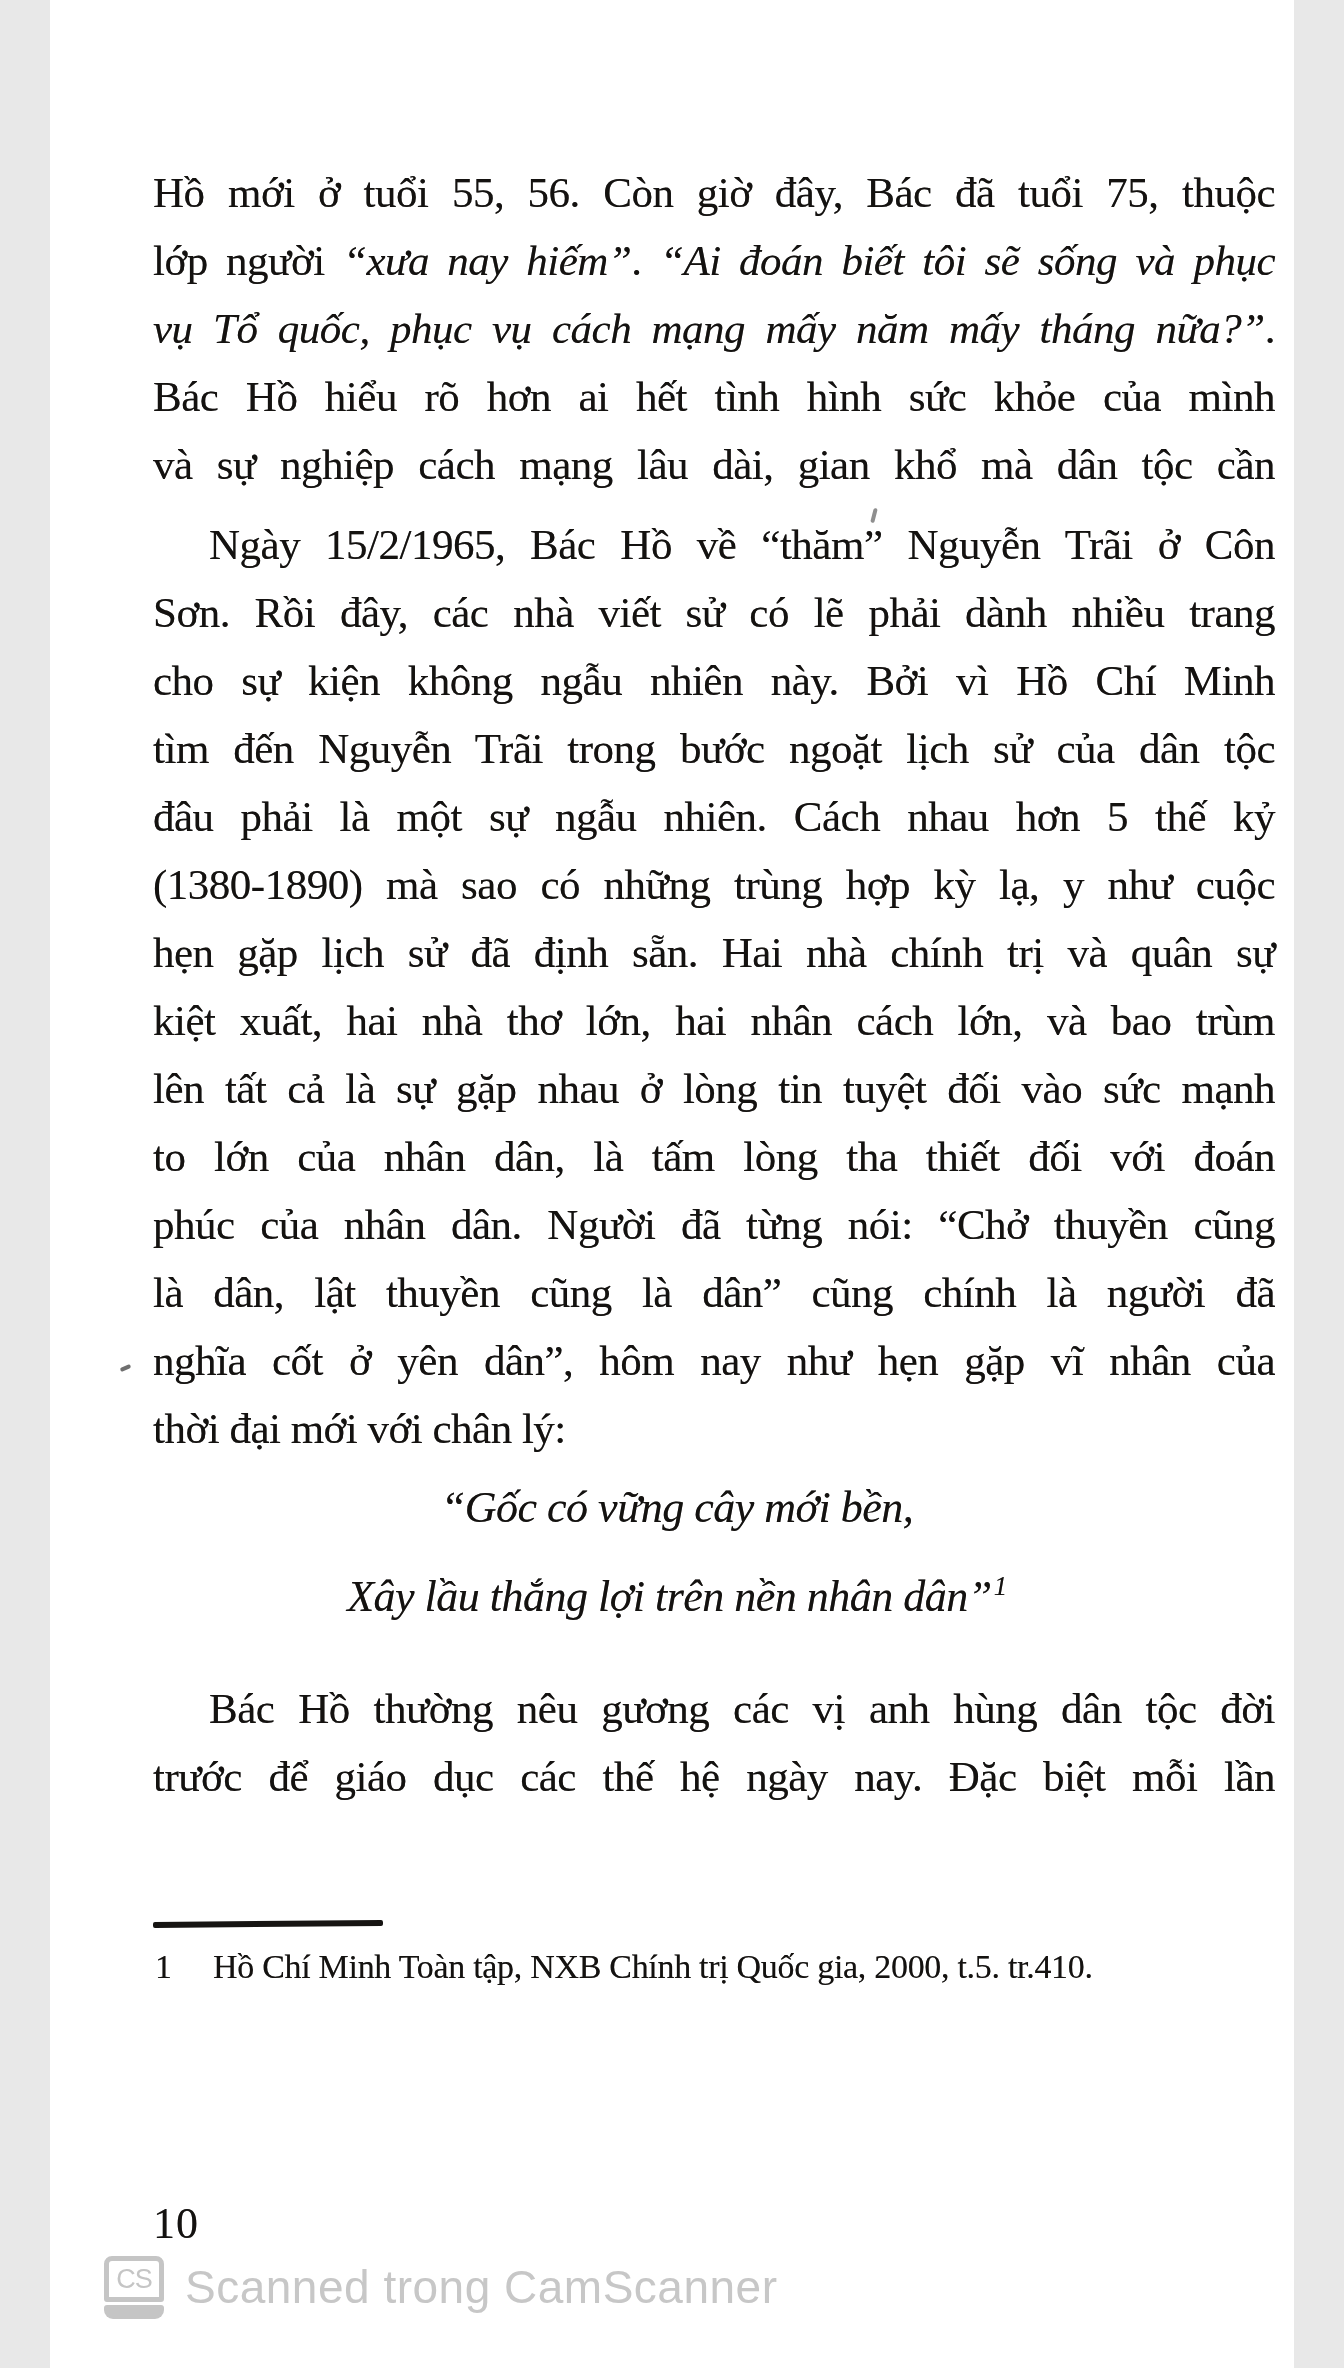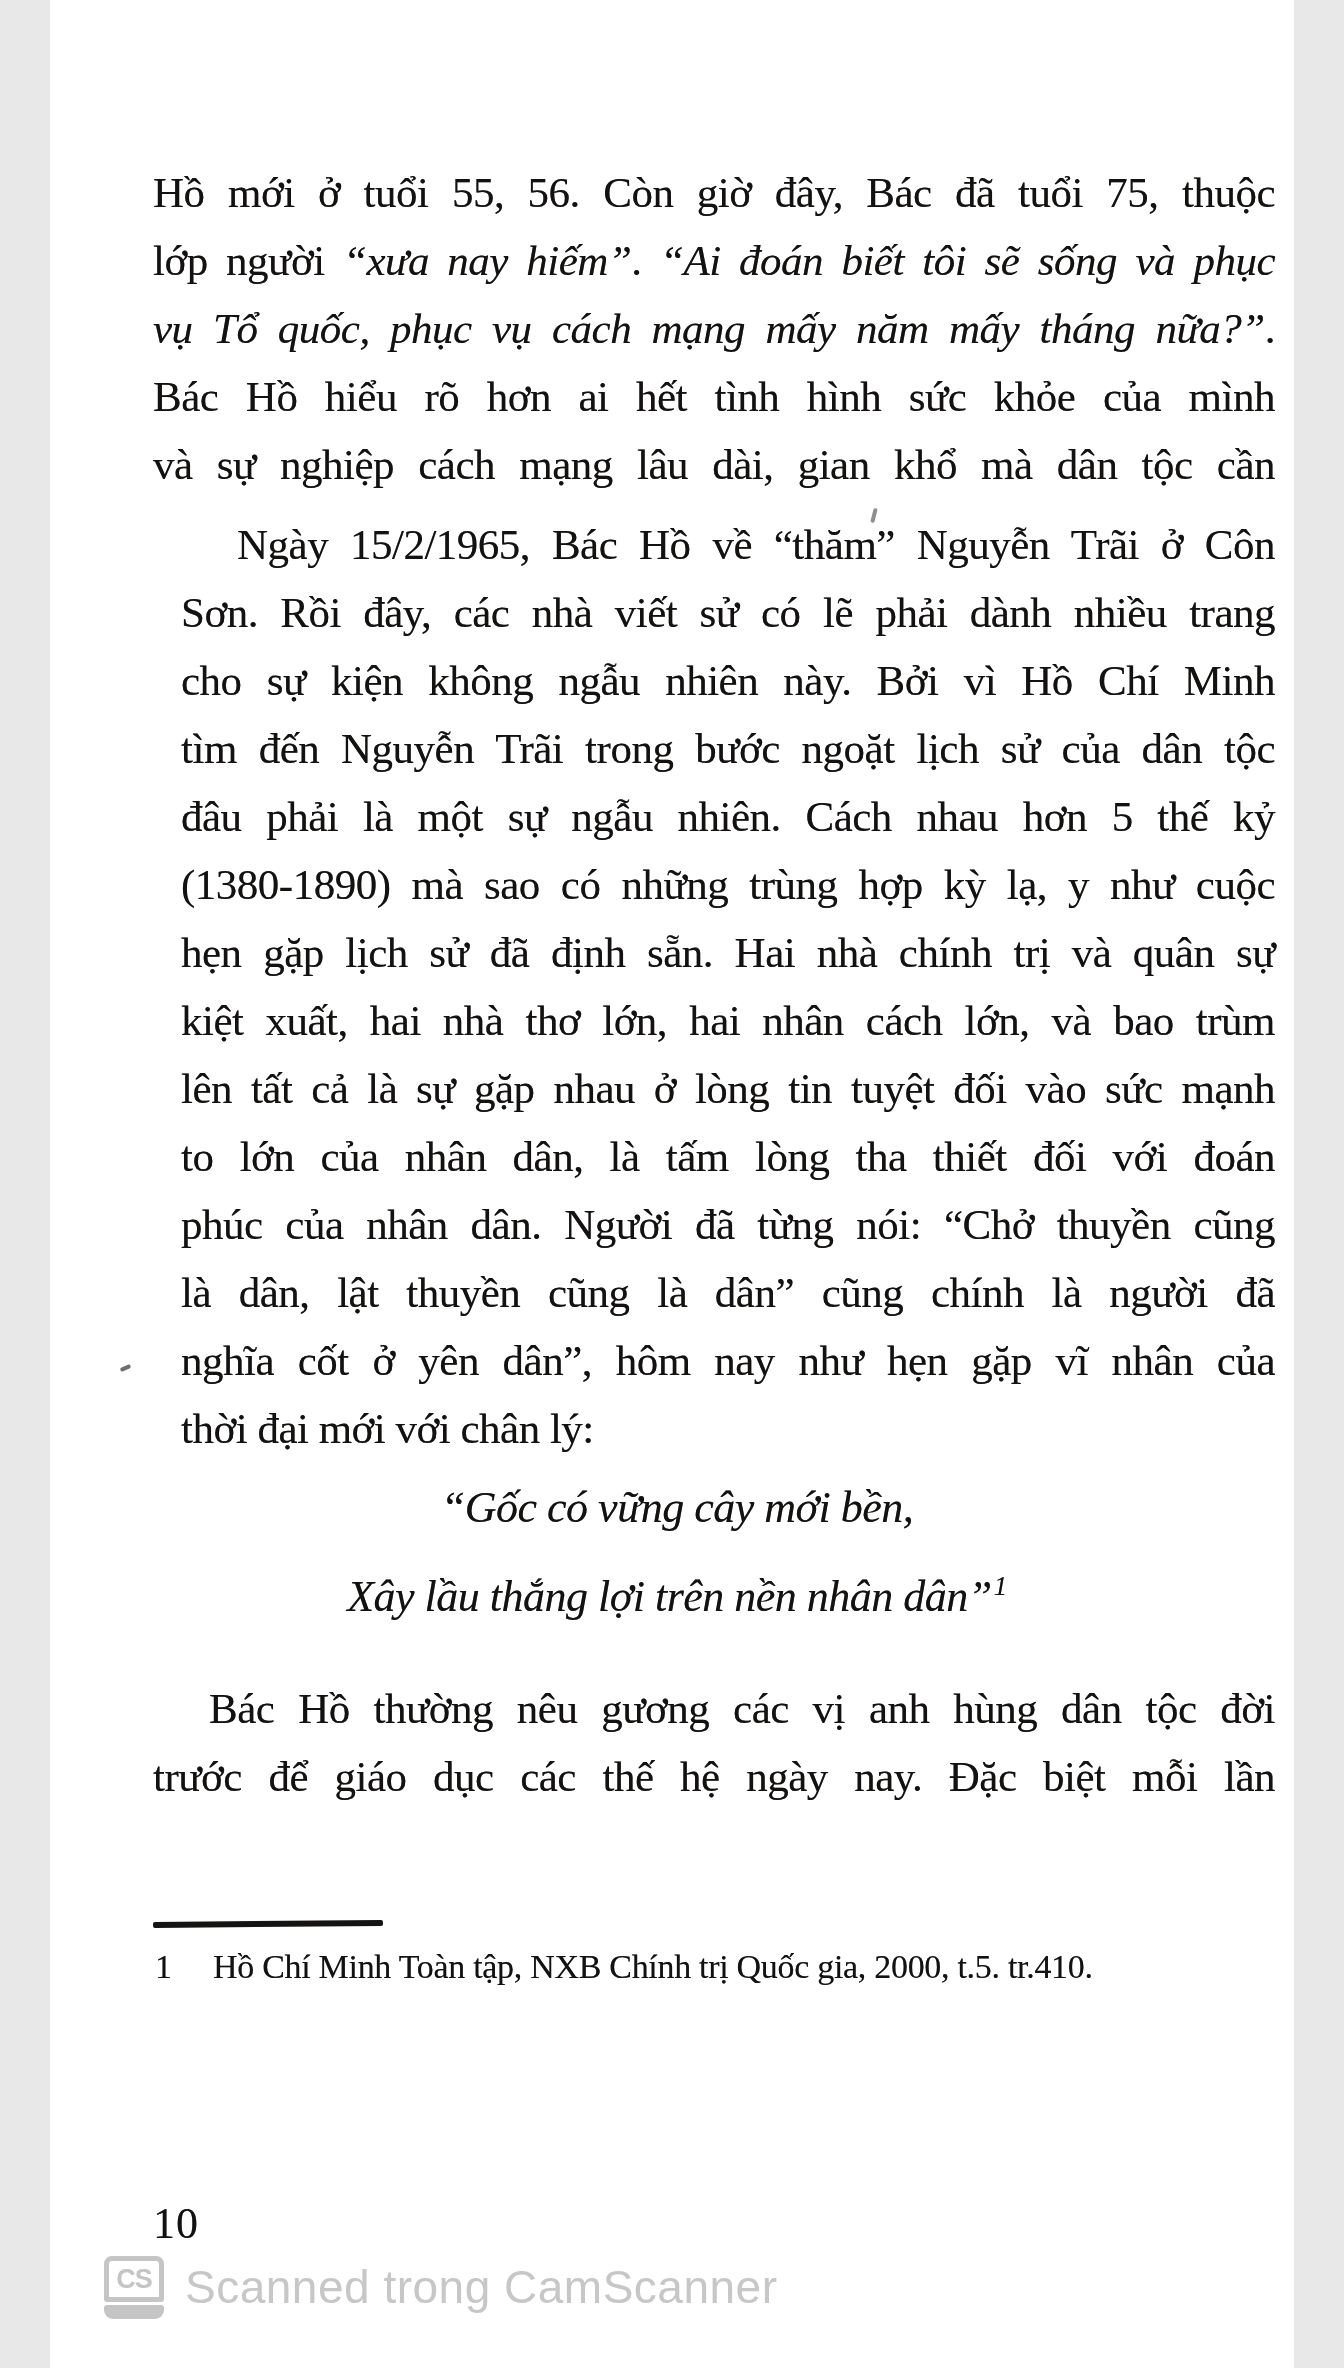--- a/index.html
+++ b/index.html
@@ -12,21 +12,21 @@
   .tb { position:absolute; left:103px; top:159px; width:1122px; }
   .ln {
     height:68px; line-height:68px; font-size:43px;
     text-align:justify; text-align-last:justify;
     white-space:nowrap; letter-spacing:-0.5px;
     text-shadow:0 0 0.6px rgba(10,8,6,0.55);
   }
   .last { text-align-last:left; }
   .ind  { padding-left:56px; }
   .it   { font-style:italic; }
-  .p2   { margin-top:12px;margin-left:28px; }
+  .p2   { margin-top:12px; }
   .verse {
     position:relative; left:-37px; margin-top:6px;
     text-align:center; font-style:italic;
     font-size:44px; line-height:78px; letter-spacing:-0.5px;
     text-shadow:0 0 0.6px rgba(10,8,6,0.55);
   }
   .verse sup { font-size:27px; font-style:italic; vertical-align:16px; margin-left:2px; }
   .p3 { margin-top:39px; }
   .rule {
     margin-top:110px; width:230px; height:6px; background:#161412;
@@ -43,21 +43,21 @@
     position:absolute; left:103px; top:2200px;
     font-size:44px; line-height:1.1; letter-spacing:1px;
     text-shadow:0 0 0.6px rgba(10,8,6,0.55);
   }
   
   .wm-icon { position:absolute; left:54px; top:2256px; width:60px; }
   .wm-box {
     box-sizing:border-box; width:60px; height:46px;
     border:5px solid #c5c5c5; border-radius:8px 8px 3px 3px;
     display:flex; align-items:center; justify-content:center;
-    font-family:"Liberation Sans", sans-serif; font-weight:700;
+    font-family:"Liberation Sans", sans-serif; font-weight:400;
     font-size:27px; color:#c5c5c5; letter-spacing:-1px;text-align:right;
   }
   .wm-bar { width:60px; height:14px; margin-top:3px; background:#c5c5c5; border-radius:3px 3px 9px 9px; }
   .wm-text {
     position:absolute; left:135px; top:2260px;
     font-family:"Liberation Sans", sans-serif;
     font-size:46px; color:#c7c7c7; letter-spacing:0.5px;
   }
   
   .art1 { position:absolute; left:822px; top:508px; width:4px; height:15px;

